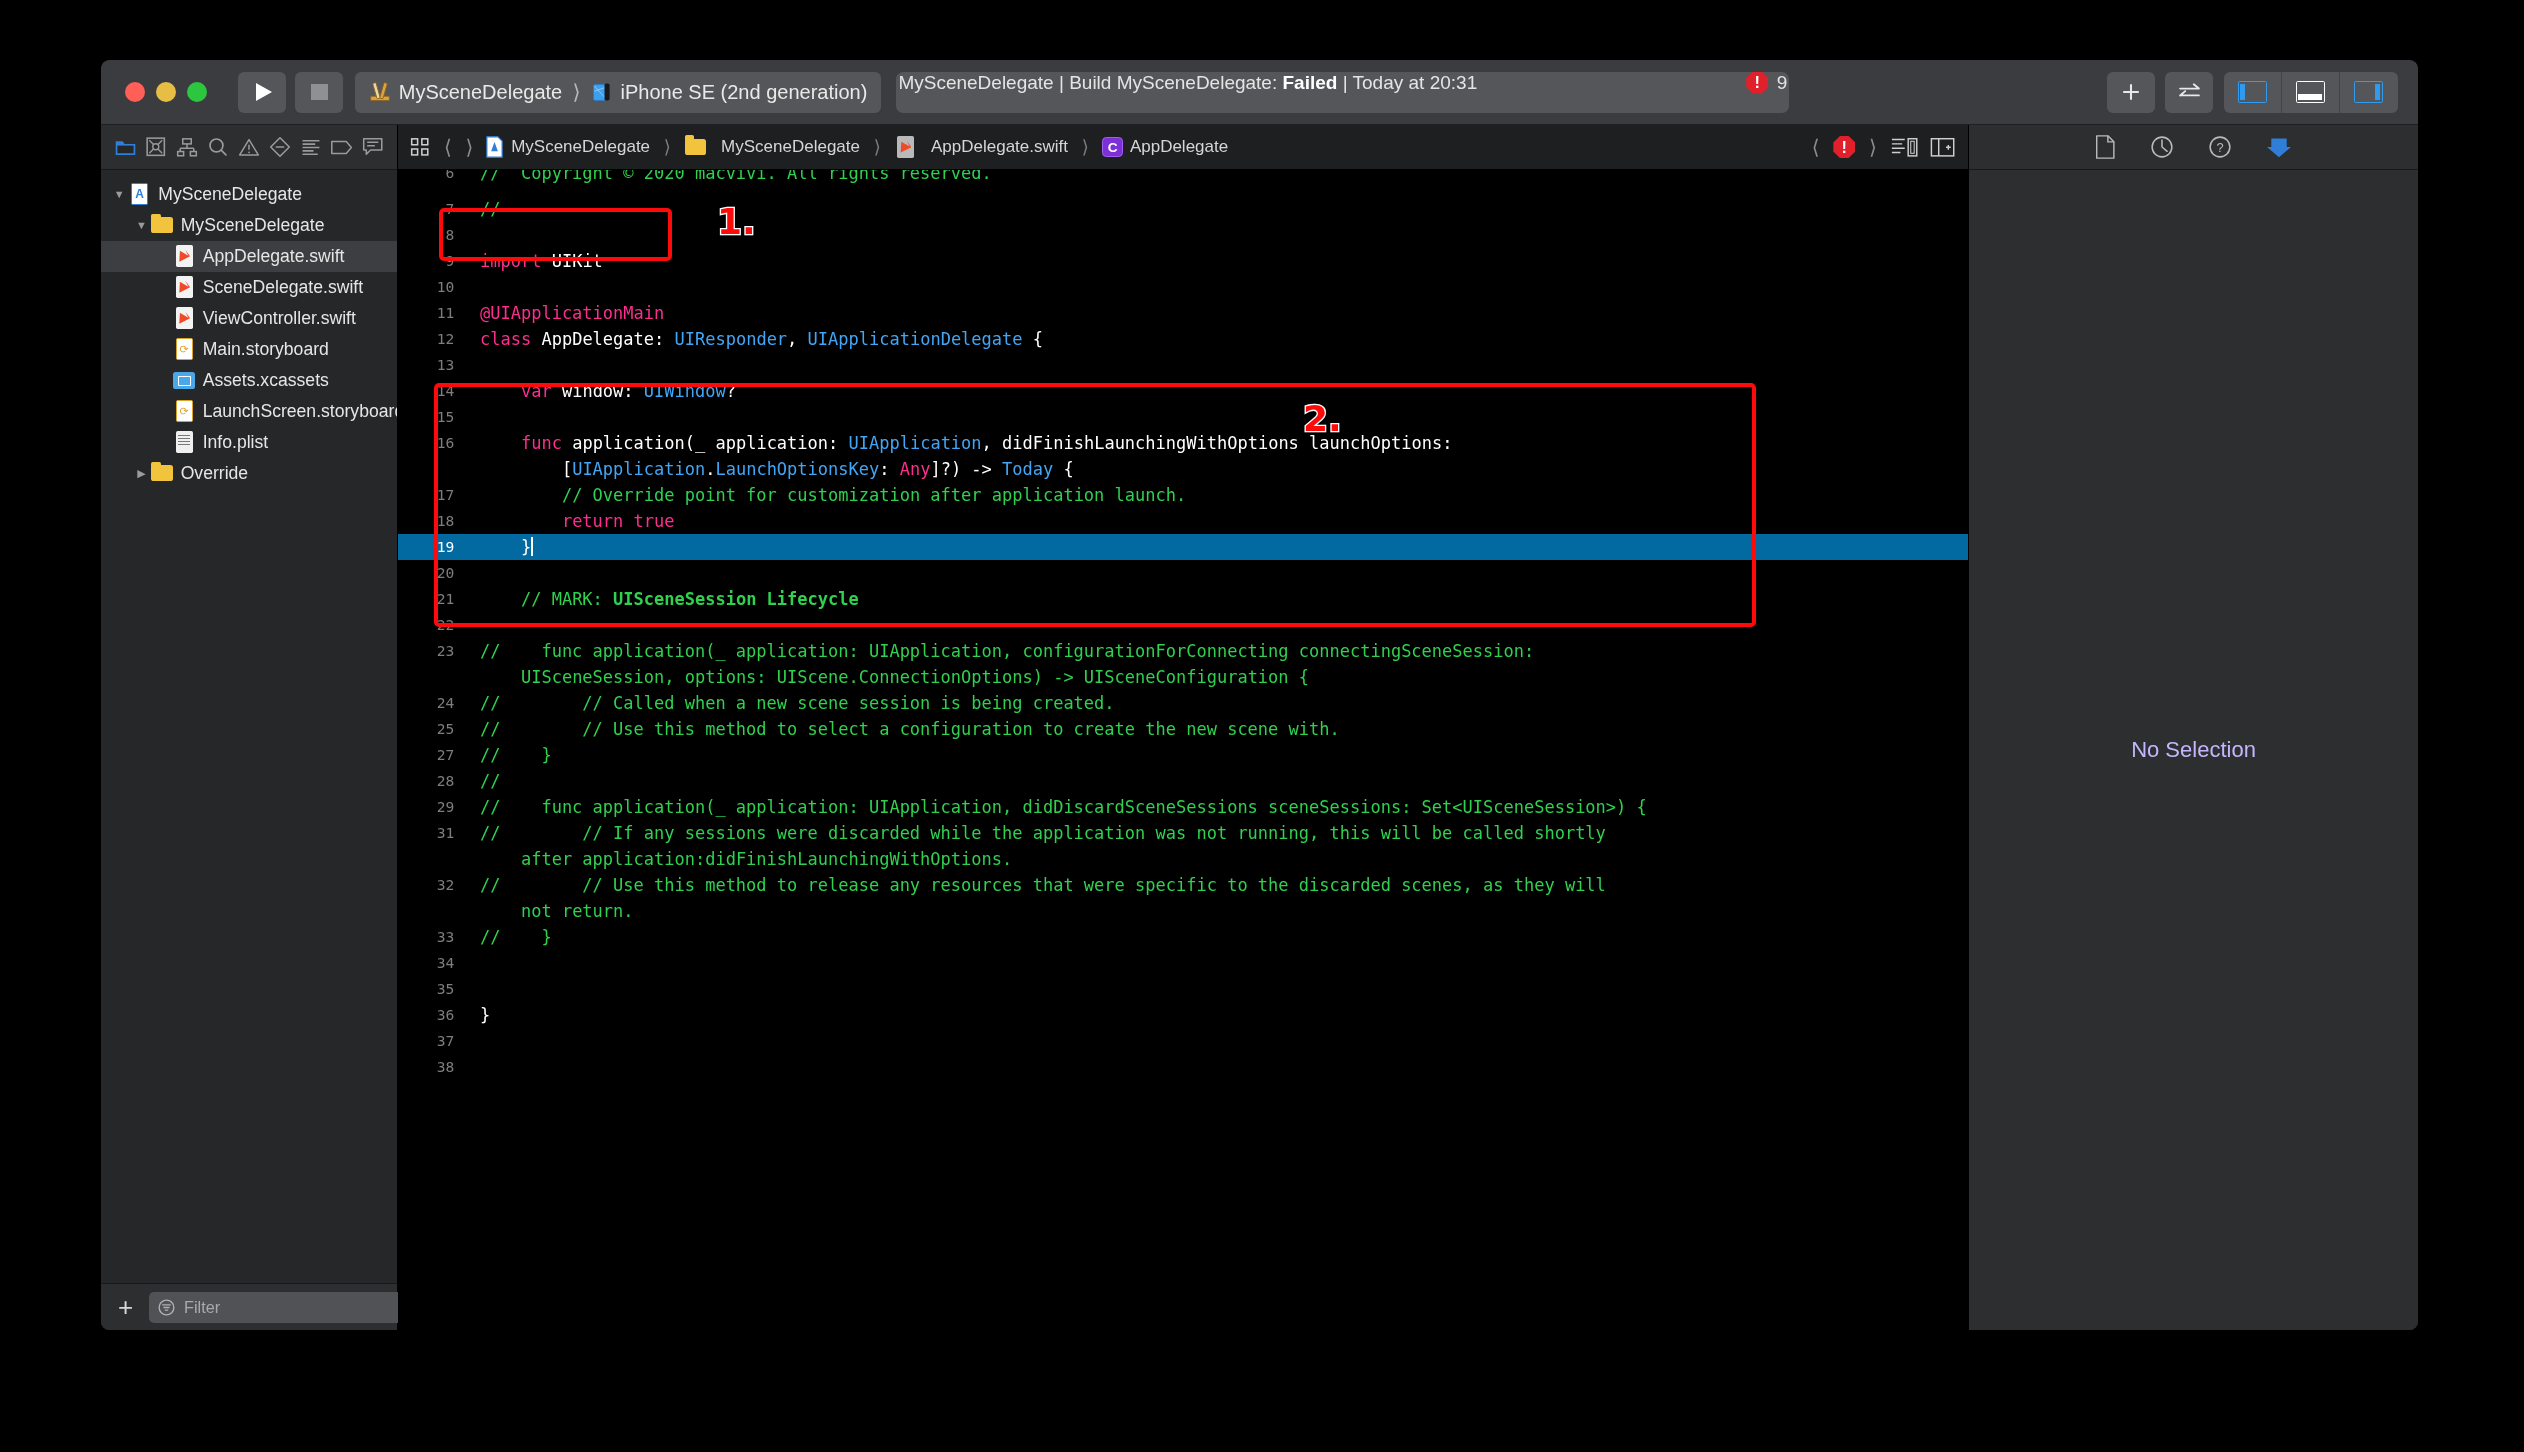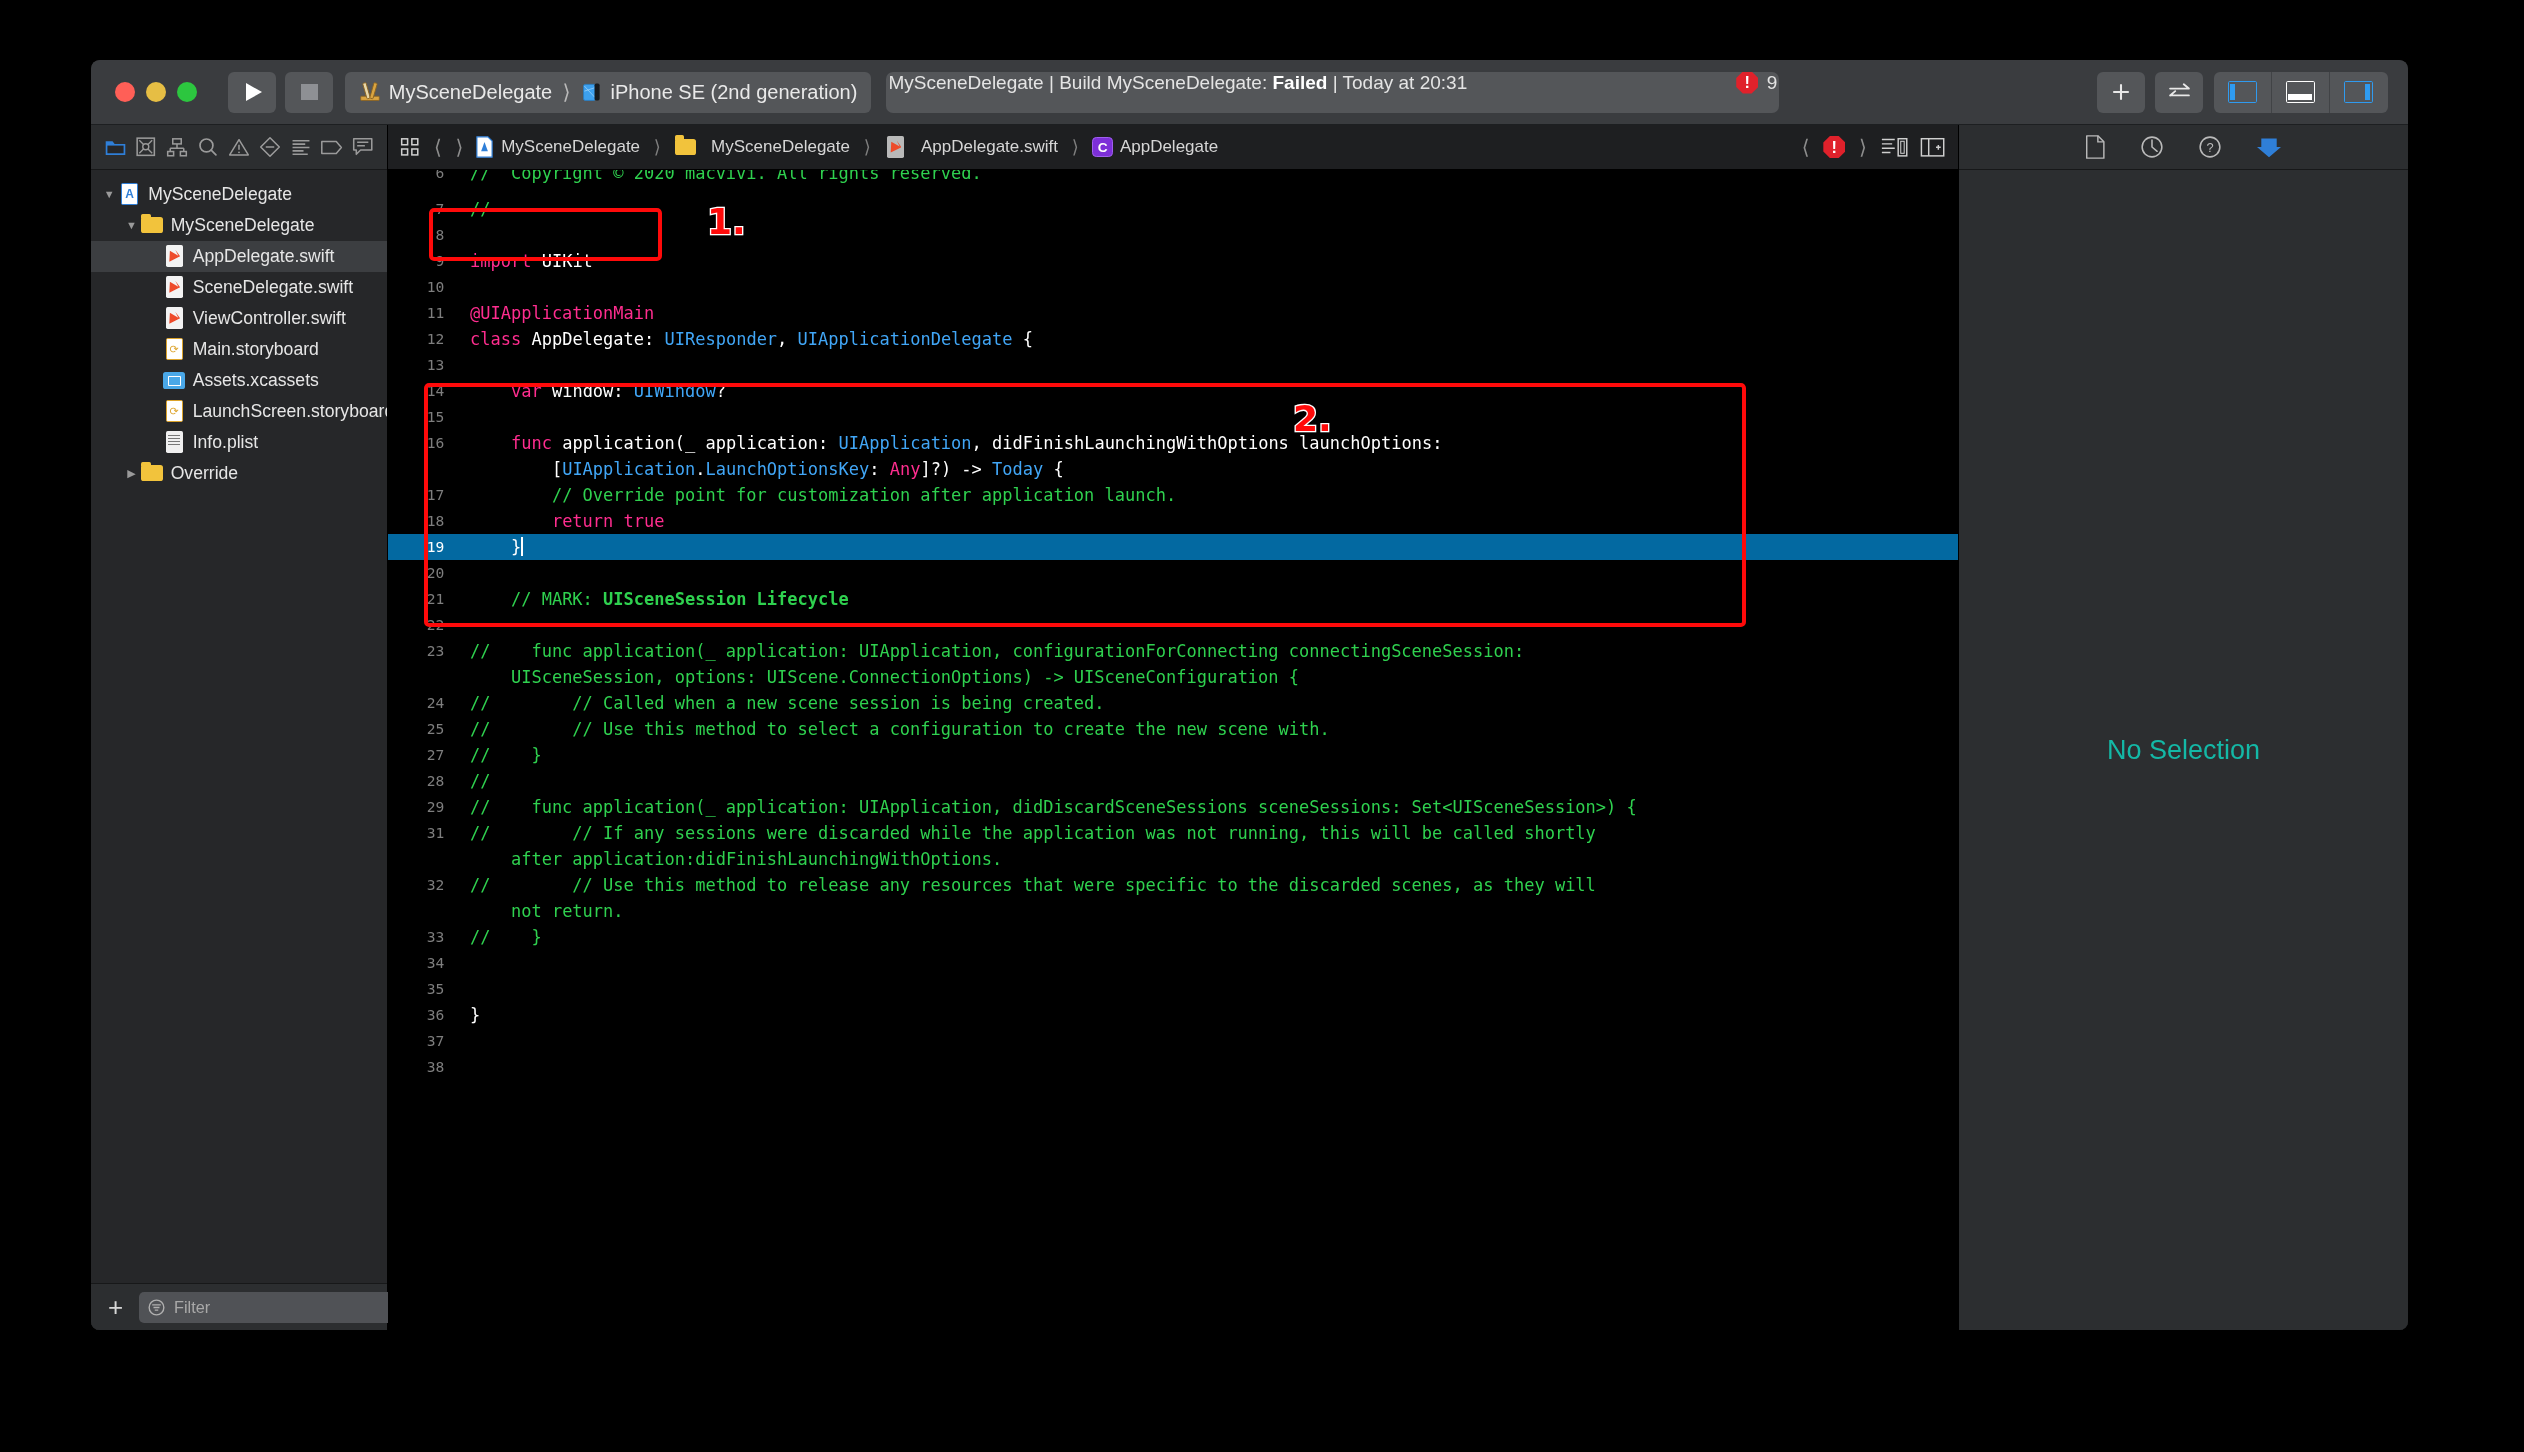--- a/index.html
+++ b/index.html
@@ -6,21 +6,21 @@
   html, body {
     width: 2525px; height: 1452px;
     background: #000000;
     font-family: "Liberation Sans", sans-serif;
     overflow: hidden;
   }
 
   
   #window {
     position: absolute;
-    left: 91px; top: 60px;
+    left: 101px; top: 60px;
     width: 2317px; height: 1270px;
     background: #292b2e;
     border-radius: 8.6px;
     overflow: hidden;
     box-shadow: 0 15.4px 51px rgba(0,0,0,0.85);
     display: flex;
     flex-direction: column;
   }
 
   
@@ -243,21 +243,21 @@
     border-left: 0.9px solid #000;
     display: flex; flex-direction: column;
   }
   #insp-toolbar {
     height: 45px; flex: 0 0 45px;
     background: #2c2e30;
     border-bottom: 0.9px solid #171819;
     display: flex; align-items: center; justify-content: center; gap: 34px;
   }
   #insp-body { flex: 1 1 auto; display: flex; align-items: center; justify-content: center; }
-  #no-selection { color: #14b8a6; font-size: 27px; }
+  #no-selection { color: #c4b5fd; font-size: 22px; }
 
   svg { display: block; }
 </style>
 </head>
 <body>
 
 <div id="window">
 
   <div id="titlebar">
     <div class="traffic">

